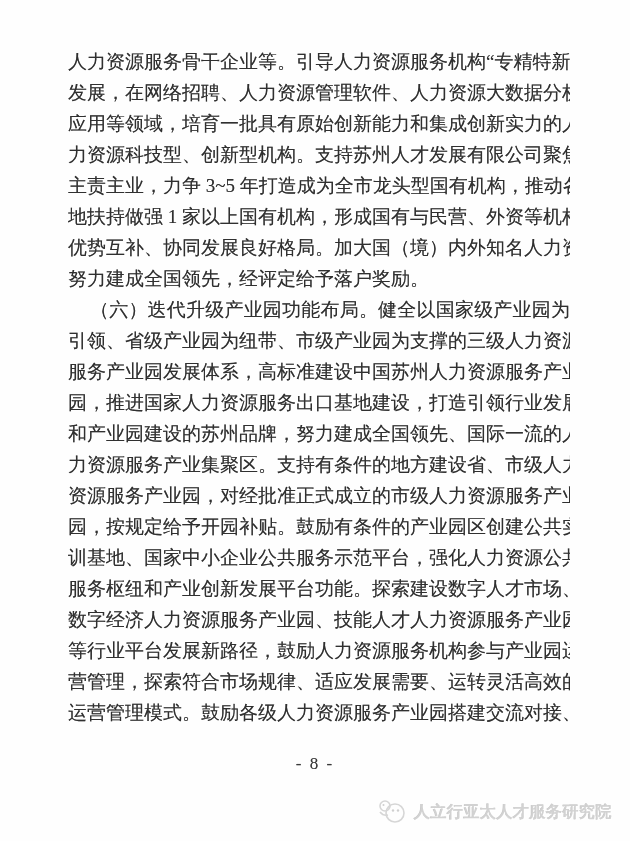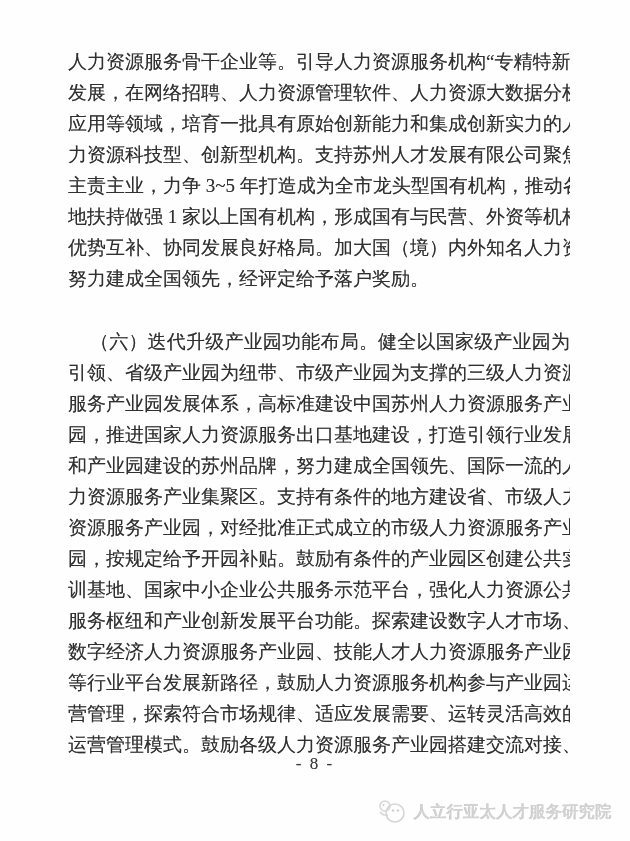--- a/index.html
+++ b/index.html
@@ -28,21 +28,20 @@
     text-align-last: justify;
     text-shadow: 0 0 0.5px rgba(50,50,50,0.55);
     white-space: nowrap;
     overflow: hidden;
   }
   .line.short {
     text-align-last: left;
   }
   .line.indent {
     text-indent: 22px;
-    margin-top: 32px;
   }
   .page-number {
     position: absolute;
     top: 754px;
     left: 0;
     width: 100%;
     text-align: center;
     font-size: 17px;
     letter-spacing: 2px;
     color: #3a3a3a;

